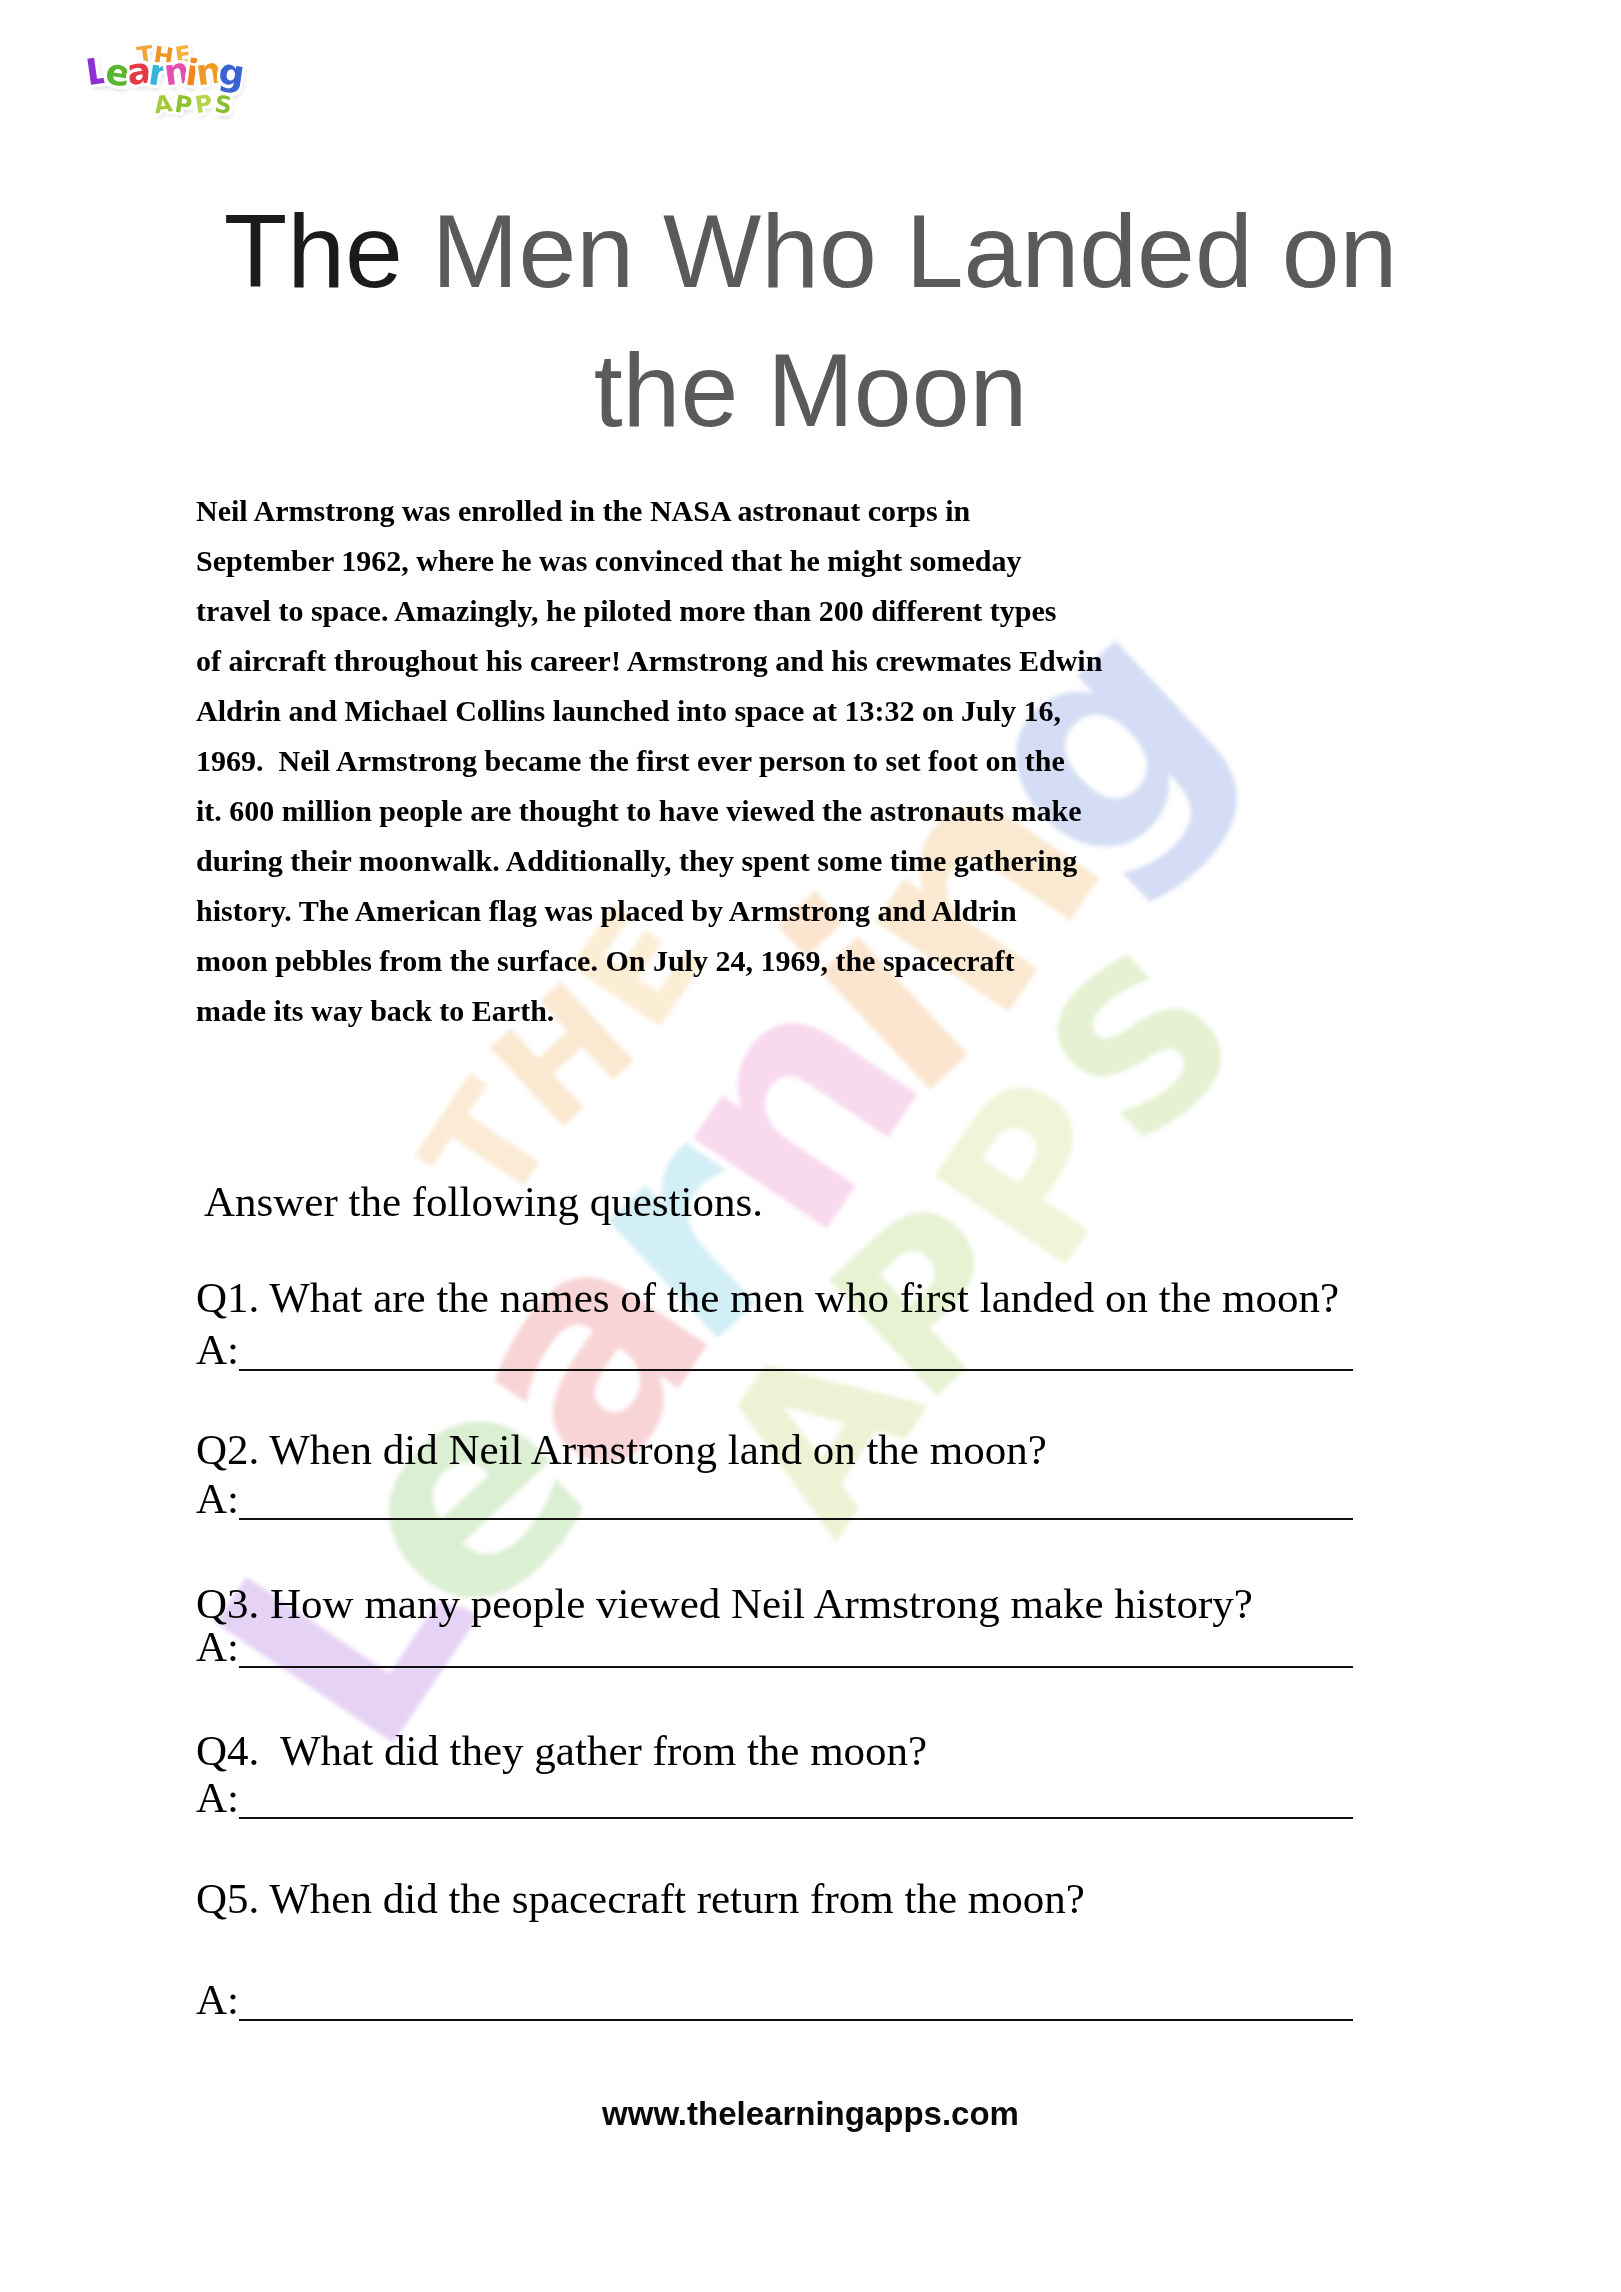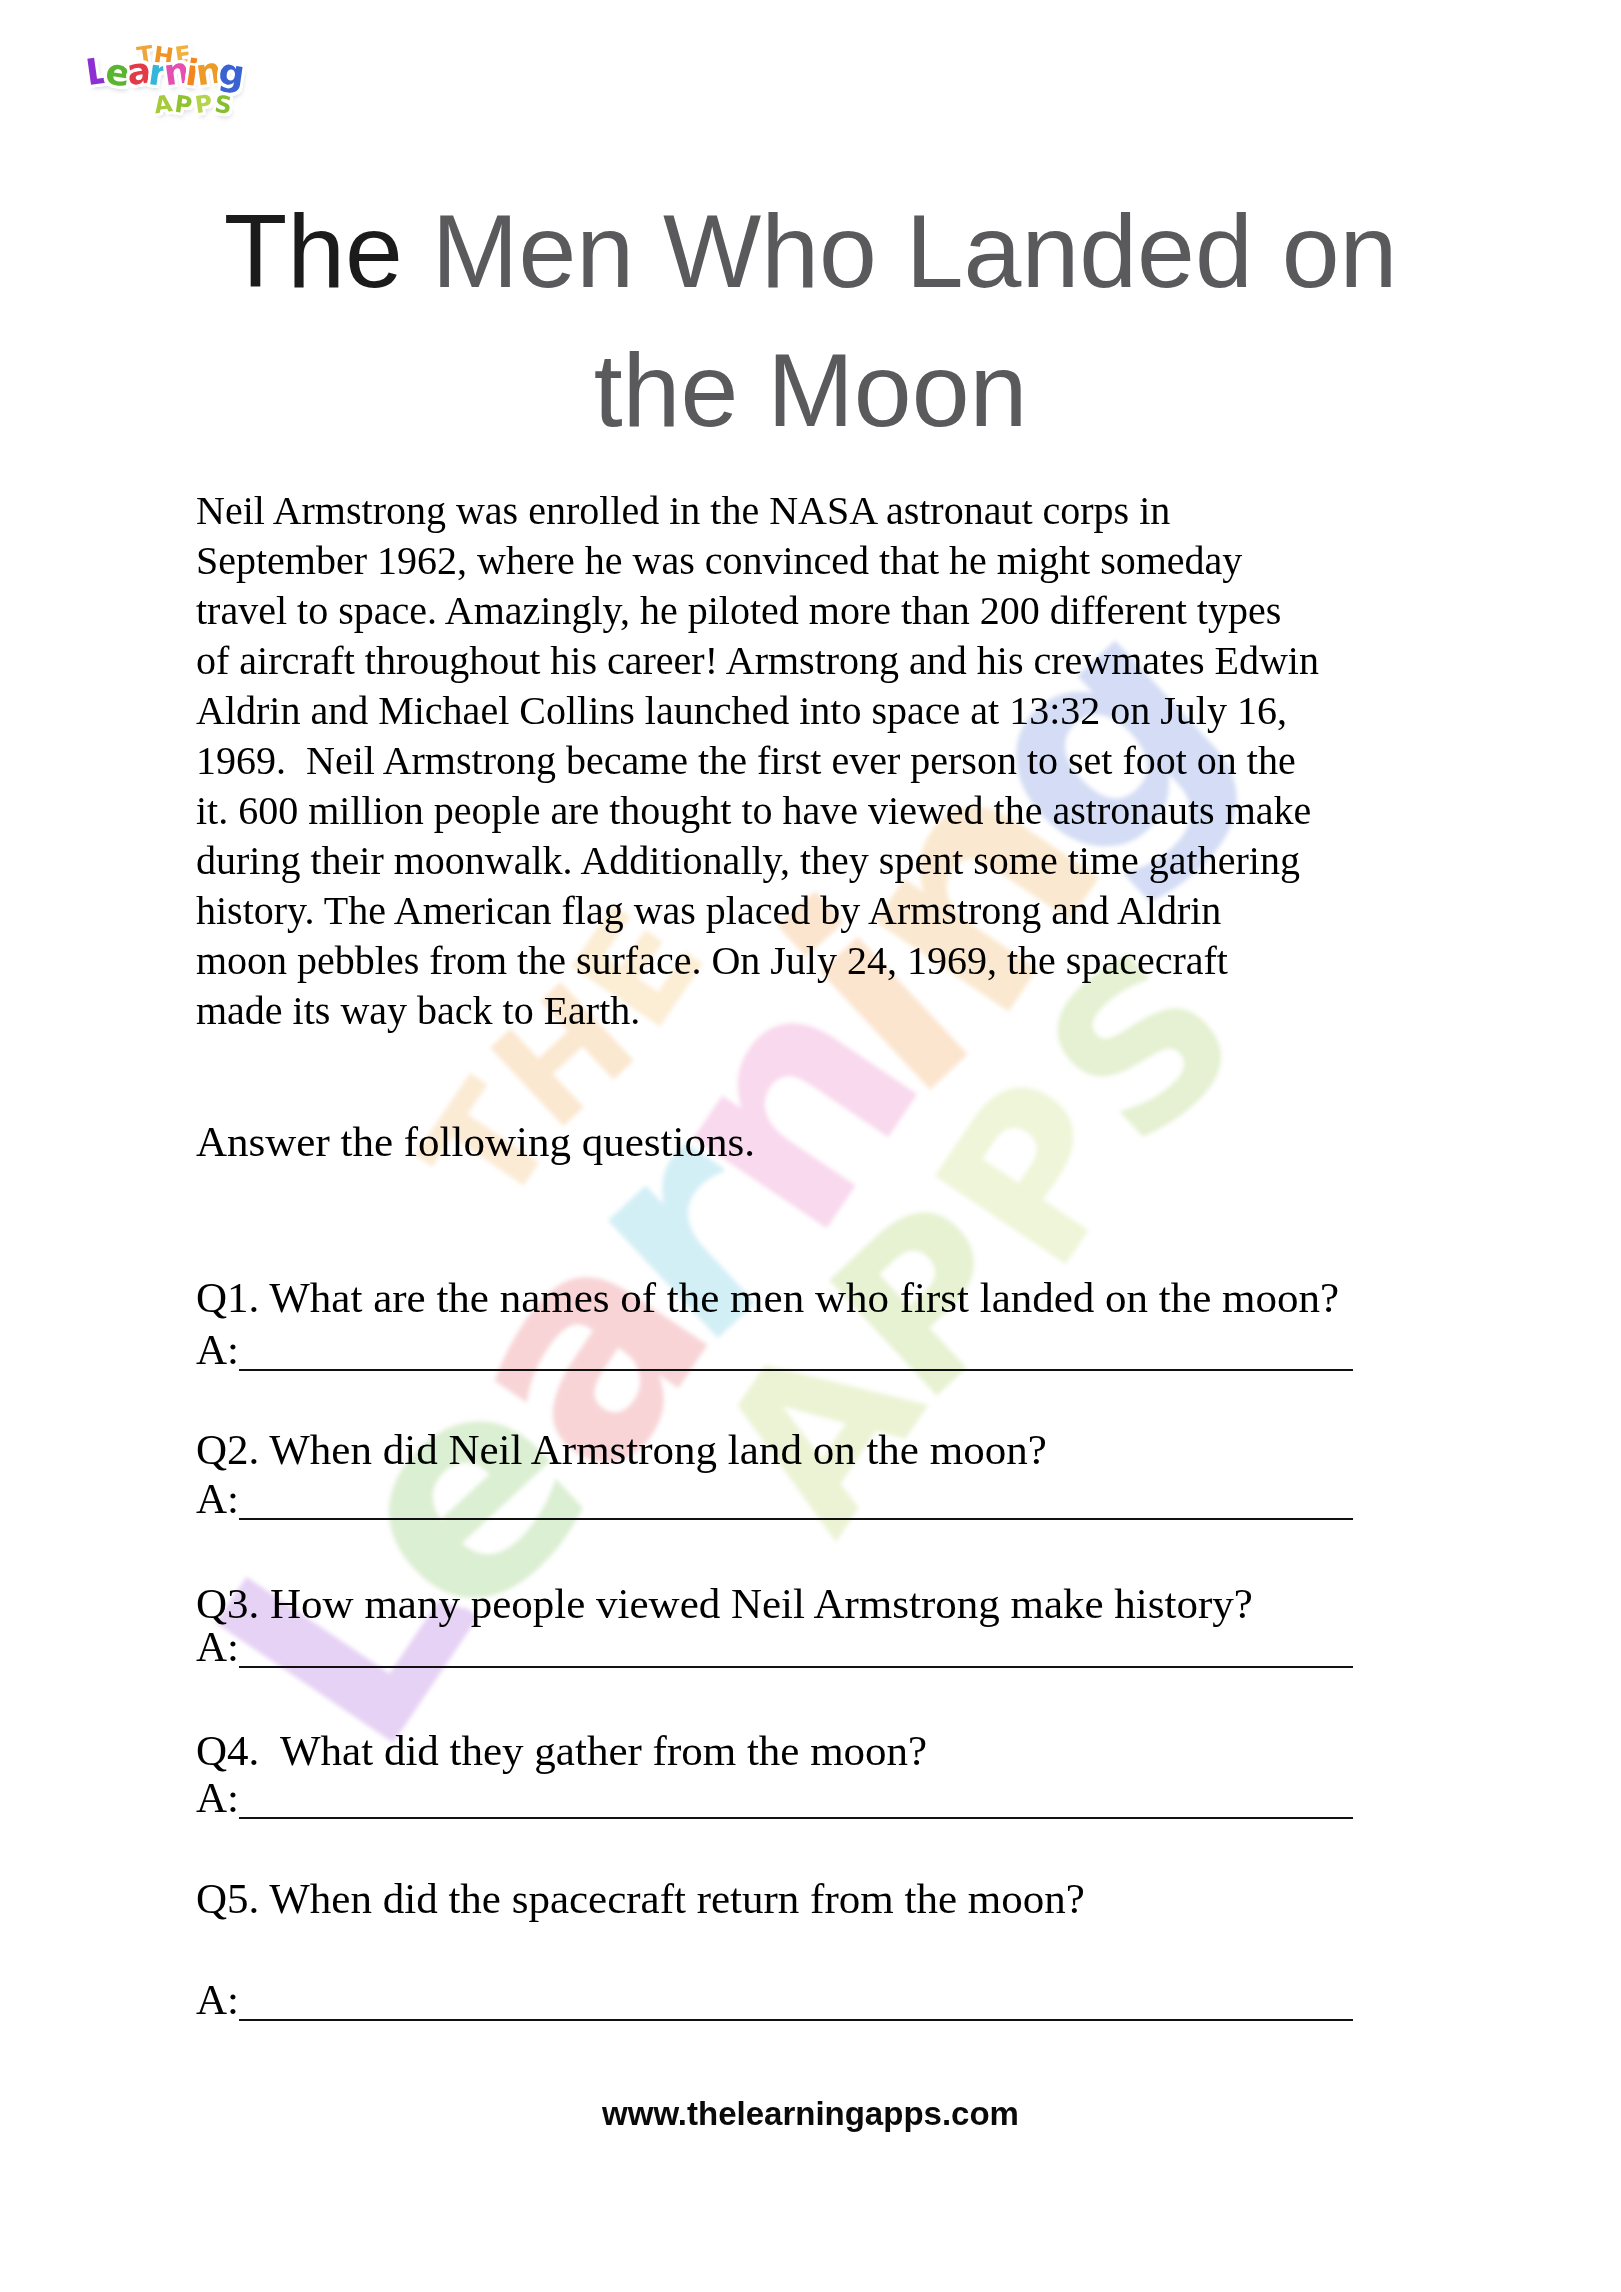--- a/index.html
+++ b/index.html
@@ -35,21 +35,21 @@
   .logo-the{left:63px;top:11.8px;font-size:23.5px;letter-spacing:1px;}
   .logo-main{left:11.8px;top:21.6px;font-size:36px;letter-spacing:-2.9px;}
   .logo-apps{left:80px;top:61px;font-size:23.5px;letter-spacing:2.9px;}
 
   
   .title{position:absolute;left:0;top:182px;width:1621px;text-align:center;font-family:"Liberation Sans",sans-serif;font-weight:normal;font-size:104px;line-height:139px;color:var(--title-gray);}
   .title .line{white-space:pre;}
   .title .accent{color:var(--title-accent);}
 
   
-  .passage{position:absolute;left:196px;top:486px;width:1245px;font-size:40px;color:var(--body-text);}
+  .passage{position:absolute;left:196px;top:486px;width:1245px;font-size:30px;color:var(--body-text);font-weight:bold;}
   .p-line{height:50px;line-height:50px;white-space:pre;}
 
   
   .instruction{position:absolute;left:196px;font-size:43px;line-height:50px;color:var(--body-text);white-space:pre;}
   .q-label{position:absolute;left:196px;width:1274px;font-size:43px;line-height:50px;color:var(--body-text);white-space:pre;}
   .a-row{position:absolute;left:196px;width:1157px;height:51px;display:flex;align-items:flex-start;font-size:43px;line-height:51px;color:var(--body-text);}
   .a-prefix{flex:0 0 auto;}
   .a-line{flex:1 1 auto;height:47px;border-bottom:2.9px solid var(--underline);}
 
   
@@ -88,21 +88,21 @@
       <div class="p-line">of aircraft throughout his career! Armstrong and his crewmates Edwin</div>
       <div class="p-line">Aldrin and Michael Collins launched into space at 13:32 on July 16,</div>
       <div class="p-line">1969.  Neil Armstrong became the first ever person to set foot on the</div>
       <div class="p-line">it. 600 million people are thought to have viewed the astronauts make</div>
       <div class="p-line">during their moonwalk. Additionally, they spent some time gathering</div>
       <div class="p-line">history. The American flag was placed by Armstrong and Aldrin</div>
       <div class="p-line">moon pebbles from the surface. On July 24, 1969, the spacecraft</div>
       <div class="p-line">made its way back to Earth.</div>
     </div>
 
-    <div class="instruction" style="top:1117px;">Answer the following questions.</div>
+    <div class="instruction" style="top:1177px;margin-left:8px;">Answer the following questions.</div>
 
     <div class="q-label" style="top:1273px;">Q1. What are the names of the men who first landed on the moon?</div>
     <div class="a-row" style="top:1324px;">
       <span class="a-prefix">A:</span>
         <span class="a-line"></span>
     </div>
 
     <div class="q-label" style="top:1425px;">Q2. When did Neil Armstrong land on the moon?</div>
     <div class="a-row" style="top:1473px;">
       <span class="a-prefix">A:</span>

